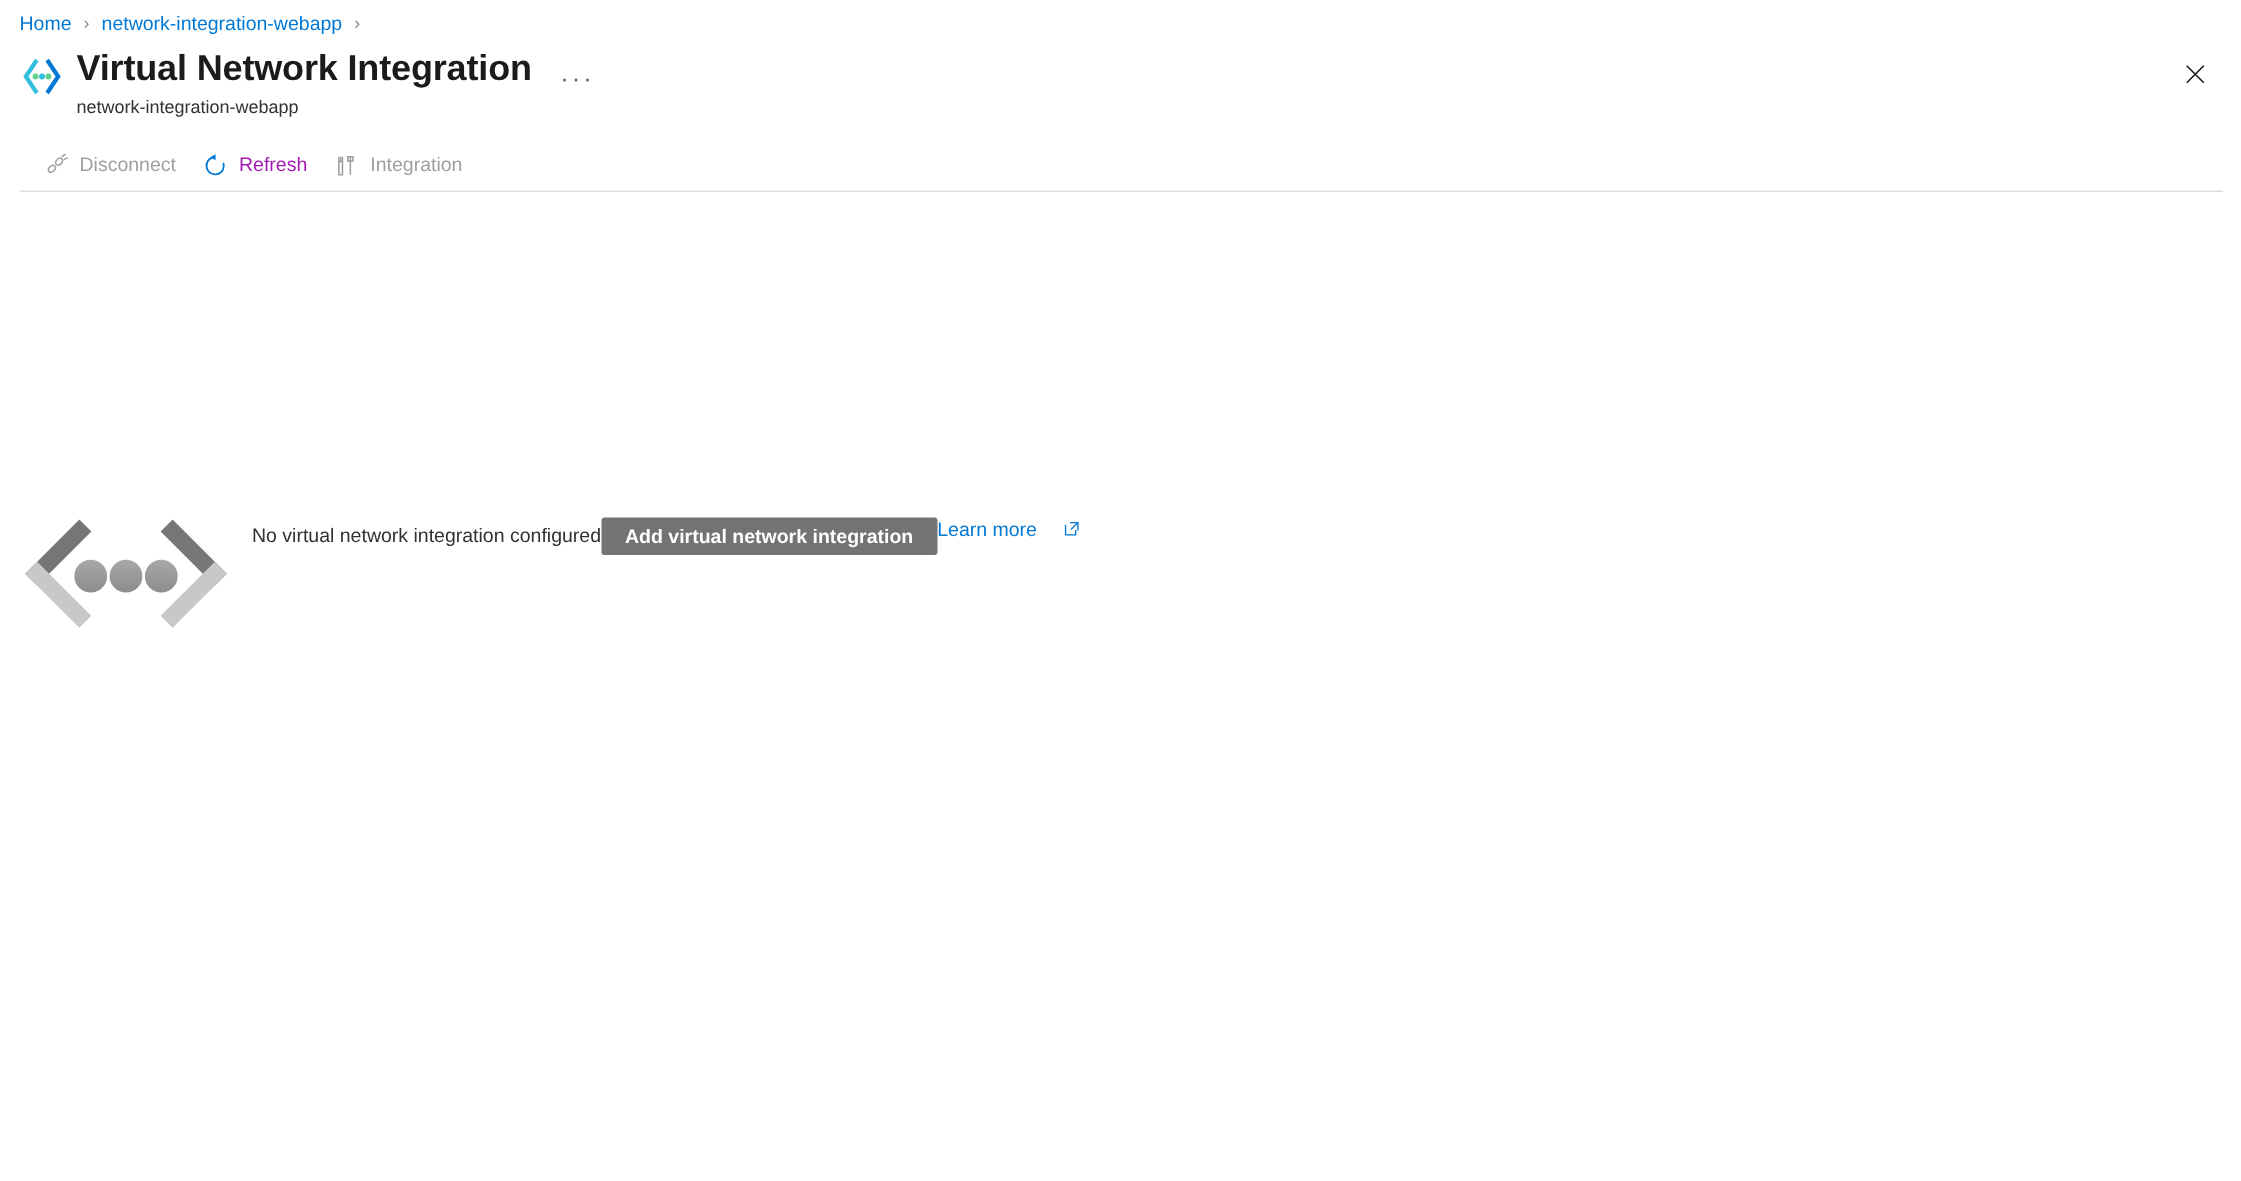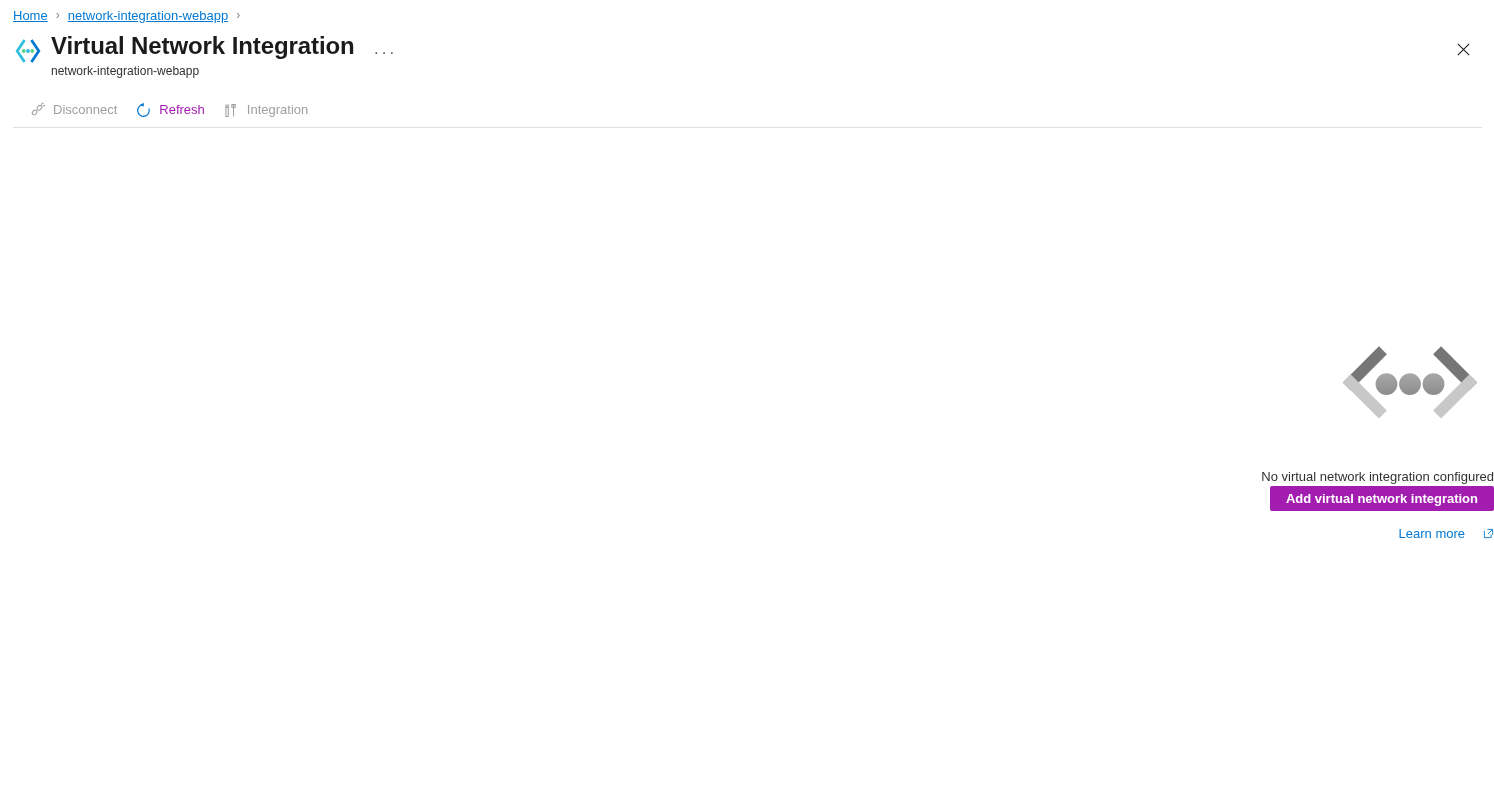--- a/index.html
+++ b/index.html
@@ -12,21 +12,21 @@
     -webkit-font-smoothing: antialiased;
   }
   .page { position: relative; width: 1494px; height: 787px; background:#fff; overflow:hidden; }
 
   
   .breadcrumb {
     position: absolute; left: 13px; top: 5px;
     height: 20px; display: flex; align-items: center;
     font-size: 13px;
   }
-  .crumb-link { color: #0078d4; cursor: pointer; white-space: nowrap; text-decoration: underline; }
+  .crumb-link { color: #0078d4; cursor: pointer; white-space: nowrap; }
   .crumb-sep { color: #8a8886; margin: 0 8px; font-size: 12px; line-height: 1; }
 
   
   .title-row {
     position: absolute; left: 13px; top: 32px;
     display: flex; align-items: flex-start;
   }
   .title-icon { width: 30px; height: 30px; margin-top: 4px; flex: 0 0 30px; }
   .title-texts { margin-left: 8px; }
   .page-title {
@@ -73,29 +73,30 @@
 
   .toolbar-divider {
     position: absolute; left: 13px; top: 127px;
     width: 1469px; height: 1px; background: #e1dfdd;
   }
 
   
   .empty-state {
     position: absolute; left: 0; top: 330px;
     width: 1494px;
-    display: flex; flex-direction: column; align-items: flex-end;
+    display: flex; flex-direction: row; align-items: flex-start;
   }
   .empty-art { width: 168px; height: 120px; }
   .empty-text {
     margin-top: 18px;
     font-size: 13px; color: #323130; line-height: 18px;
   }
   .primary-btn {
-    background: #a21caf; color: #ffffff;
+    margin-top: 15px;
+    background: #737373; color: #ffffff;
     border: none; border-radius: 2px;
     font-family: "Liberation Sans", sans-serif;
     font-size: 13px; font-weight: 600;
     height: 25px; padding: 0 16px;
     cursor: pointer; line-height: 25px;
   }
   .learn-more {
     margin-top: 15px;
     display: flex; align-items: center; gap: 18px;
     font-size: 13px; color: #0078d4; cursor: pointer;

